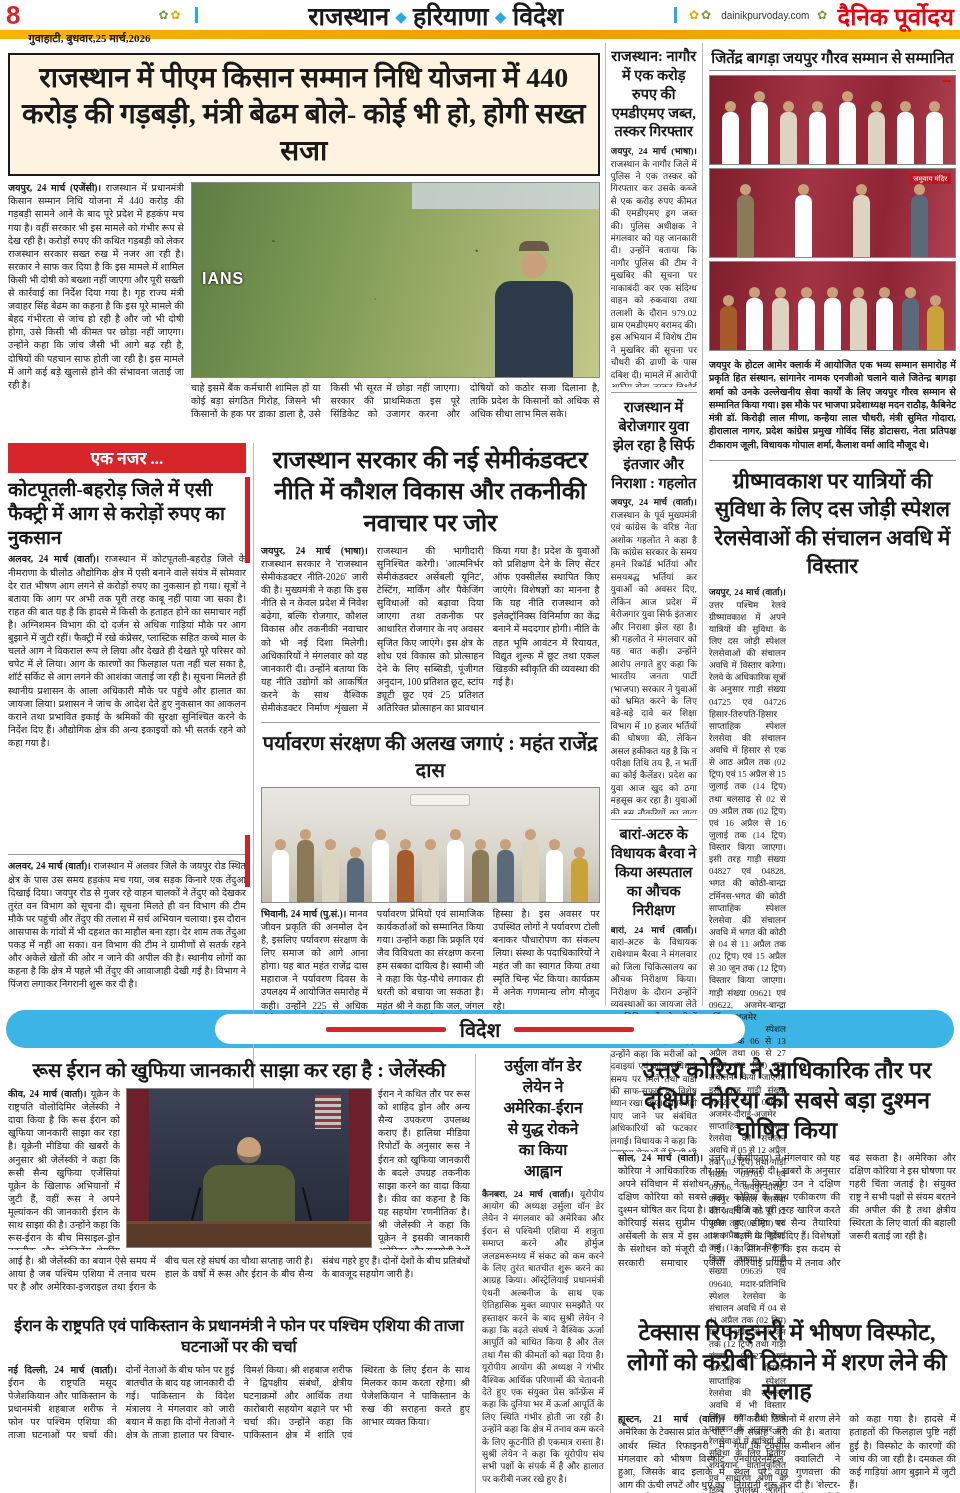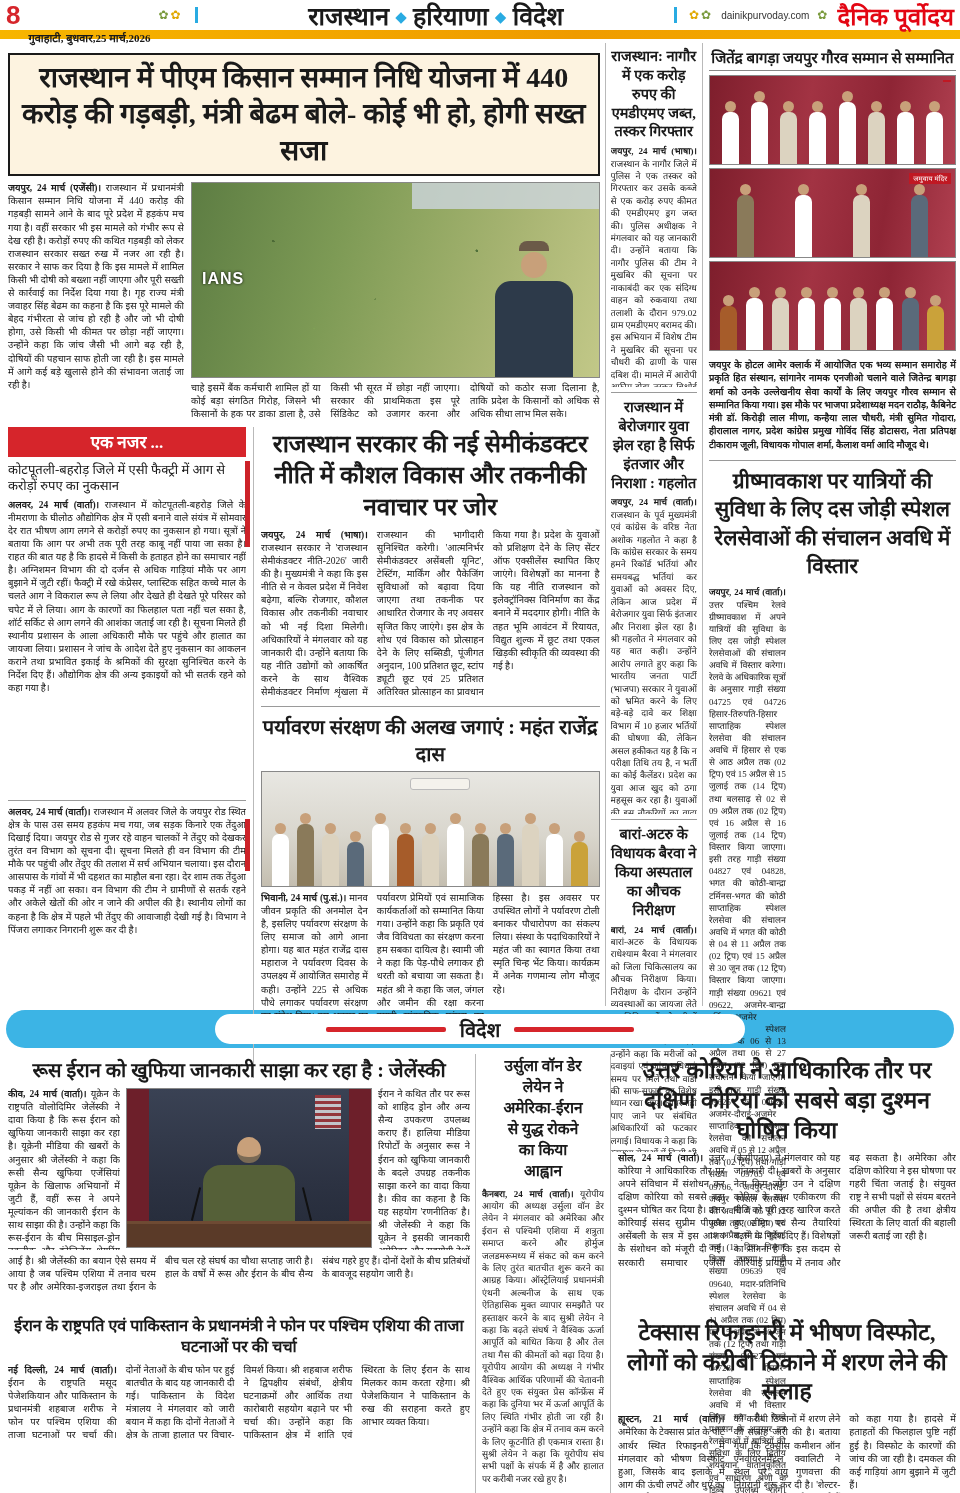--- a/index.html
+++ b/index.html
@@ -50,30 +50,30 @@
                       radial-gradient(circle 6px at 85% 70%, #4c6a36 20%, transparent 22%); }
   .wm { position:absolute; left:10px; top:45%; color:#fff; font-weight:bold; font-size:16px;
         font-family:"Liberation Sans",sans-serif; letter-spacing:1px; text-shadow:0 0 3px #000; }
   .figure { position:absolute; }
   .fig-head { width:26px; height:26px; border-radius:50%; background:#c8a07a; margin:0 auto; }
   .fig-cap { width:30px; height:10px; border-radius:8px 8px 0 0; background:#6b5a48; margin:0 auto 1px; }
   .fig-body { width:78px; height:96px; border-radius:16px 16px 0 0; background:#2d3a4a; margin-top:3px; }
   .below-photo { margin-top:4px; height:44px; column-count:3; column-gap:10px; }
 
   
-  .mid-row { display:flex; margin-top:0; }
+  .mid-row { display:flex; margin-top:16px; }
   .mid-left { width:238px; position:relative; }
   .redbar { position:absolute; right:-4px; width:5px; background:#cc2229; }
   .rb1 { top:34px; height:86px; }
   .rb2 { top:392px; height:52px; }
   .mid-center { flex:1; border-left:1px solid #b9b9b9; margin-left:7px; padding-left:7px; }
 
   .eknazar { background:#d6252b; color:#fff; text-align:center; font-size:17px; font-weight:bold;
              padding:3px 0 4px; margin-bottom:5px; }
-  .h2 { font-size:13px; font-weight:normal; line-height:1.25; margin:2px 0 4px; }
+  .h2 { font-size:19px; font-weight:bold; line-height:1.25; margin:2px 0 4px; }
   .h2c { font-size:24px; font-weight:bold; line-height:1.3; text-align:center; margin:2px 0 6px; }
   .h-env { font-size:20px; font-weight:bold; text-align:center; margin:6px 0 4px; }
   .cols3 { column-count:3; column-gap:9px; }
   .cols4 { column-count:4; column-gap:9px; }
   .photo-env { width:100%; height:116px; background:linear-gradient(#e8e7e2 0%,#d9d6cd 55%,#c4beb0 100%); }
   .ac-unit { position:absolute; top:6px; left:44%; width:60px; height:12px; background:#f4f2ec; border:1px solid #bbb; border-radius:3px; }
 
   .crowd { position:absolute; bottom:0; left:6px; right:6px; display:flex; justify-content:space-around; align-items:flex-end; }
   .p { width:17px; height:52px; background:#efe9da; border-radius:7px 7px 0 0; position:relative; }
   .p::before { content:""; position:absolute; top:-11px; left:3px; width:11px; height:11px; border-radius:50%; background:#c8a07a; }

